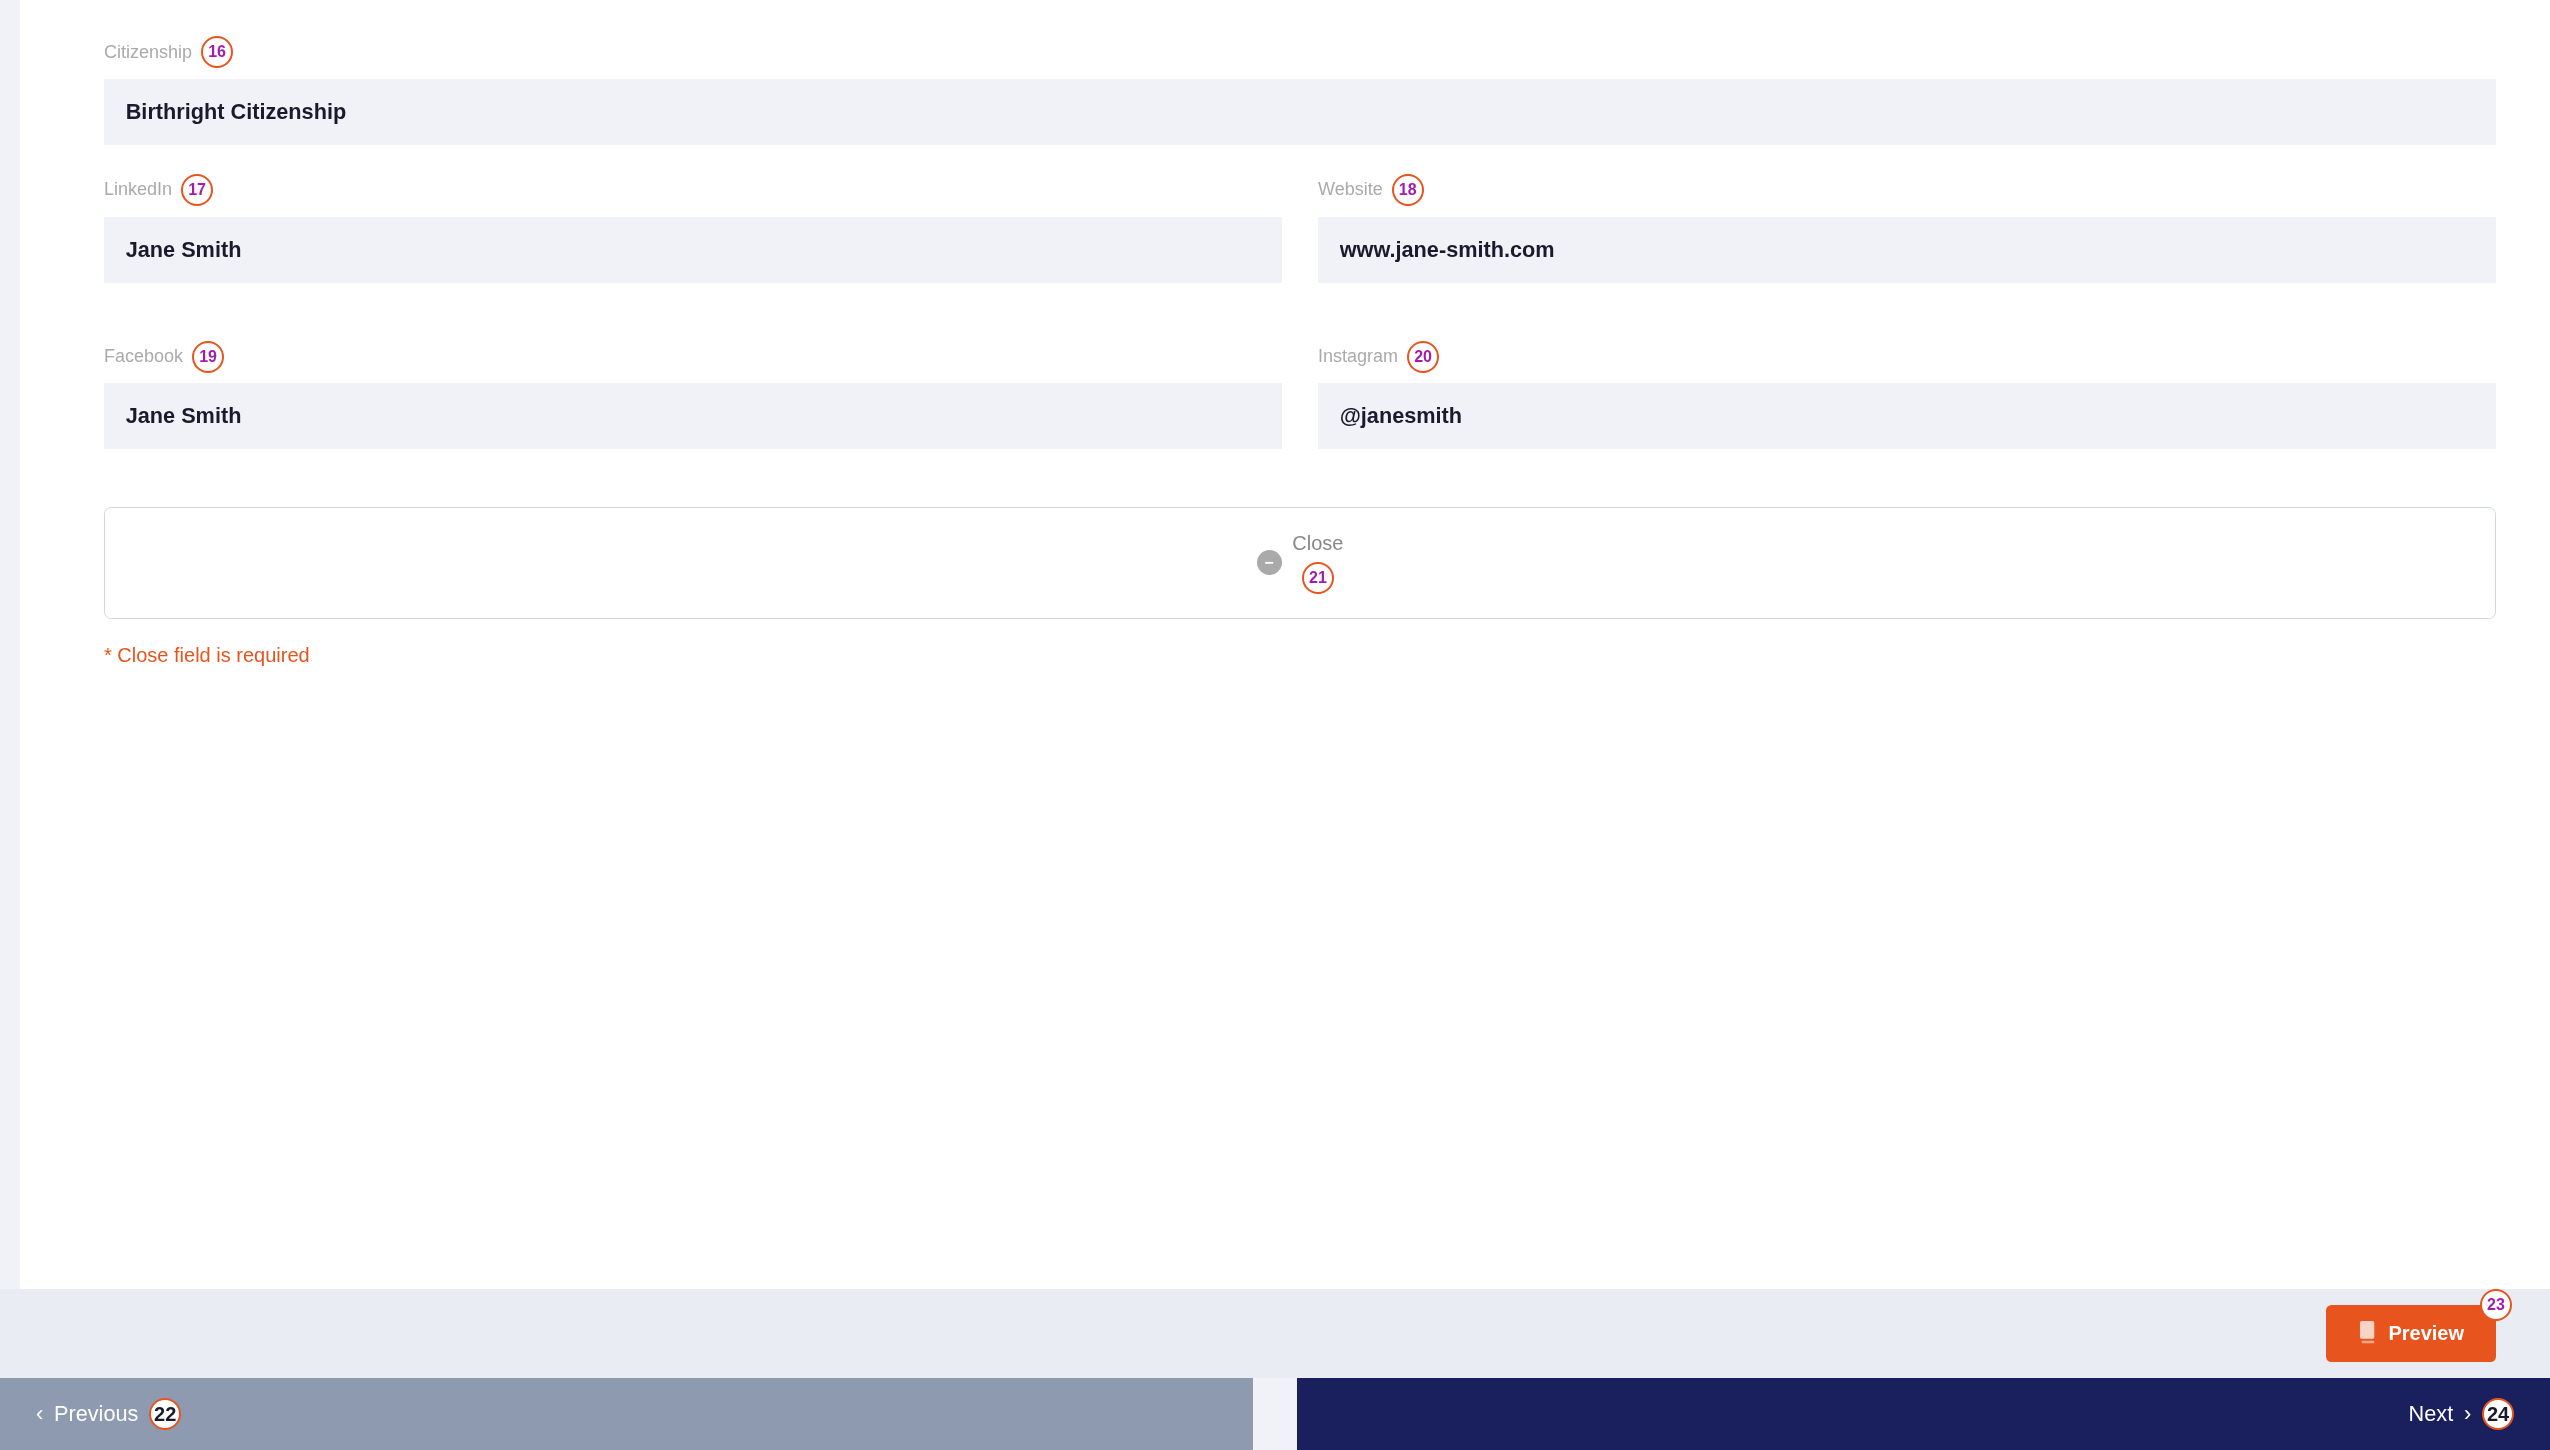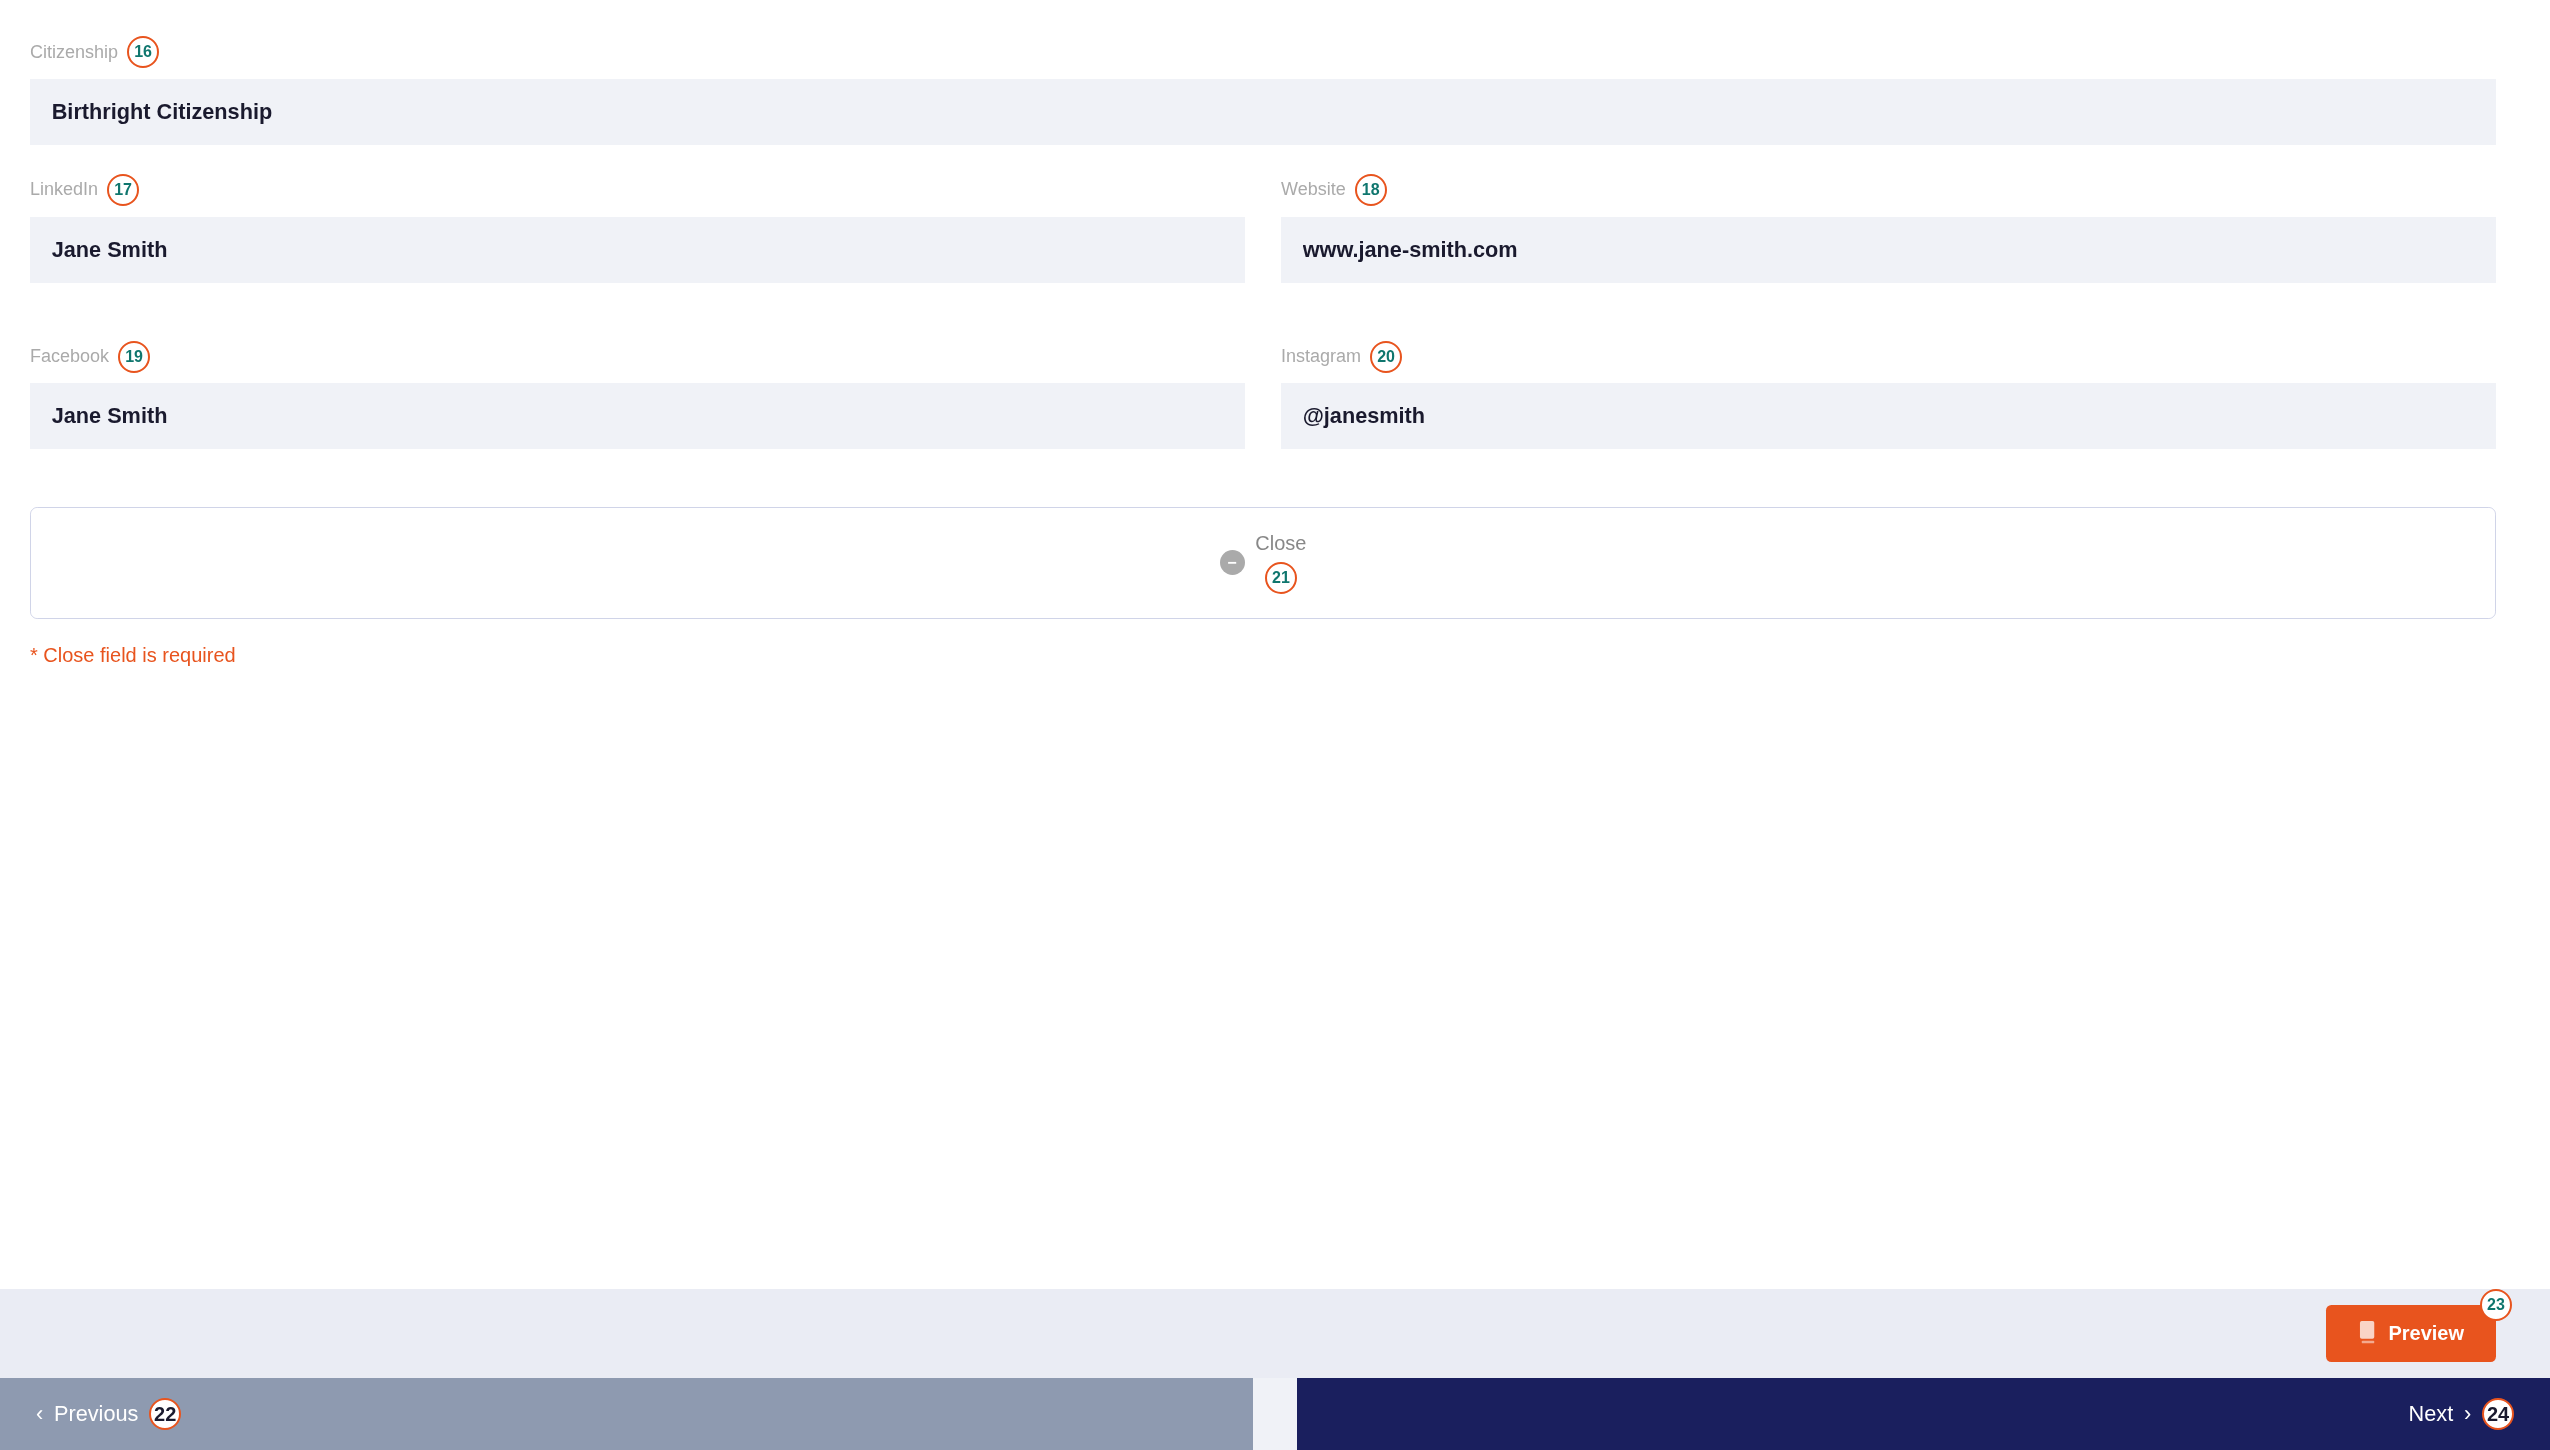--- a/index.html
+++ b/index.html
@@ -11,22 +11,23 @@
     body {
       font-family: Arial, sans-serif;
       background: #f0f2f7;
       min-height: 100vh;
       display: flex;
       flex-direction: column;
     }
 
     .main-content {
       flex: 1;
-      padding: 36px 54px 27px 30px;
-      background: #fff;
+      padding: 36px 54px 27px 84px;
+      background: #fff;
+      margin-left: 20px;
     }
 
     .field-group {
       margin-bottom: 29px;
     }
 
     .field-label {
       display: flex;
       align-items: center;
       gap: 9px;
@@ -39,21 +40,21 @@
     .badge {
       display: inline-flex;
       align-items: center;
       justify-content: center;
       width: 32px;
       height: 32px;
       border-radius: 50%;
       border: 2.7px solid #e8541e;
       font-size: 16px;
       font-weight: bold;
-      color: #0f766e;
+      color: #a21caf;
       background: #fff;
       flex-shrink: 0;
     }
 
     .field-input {
       width: 100%;
       padding: 20px 21.7px;
       background: #f0f2f7;
       border: none;
       border-radius: 0;

